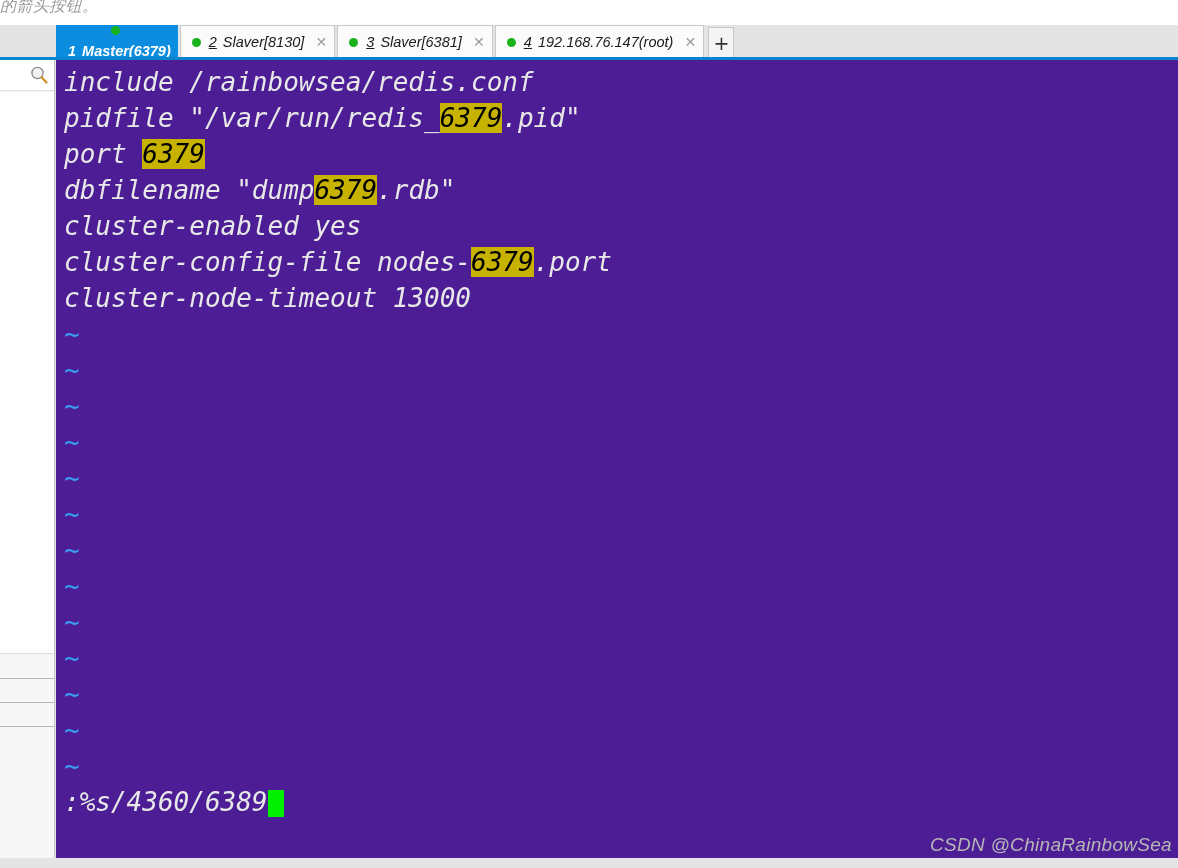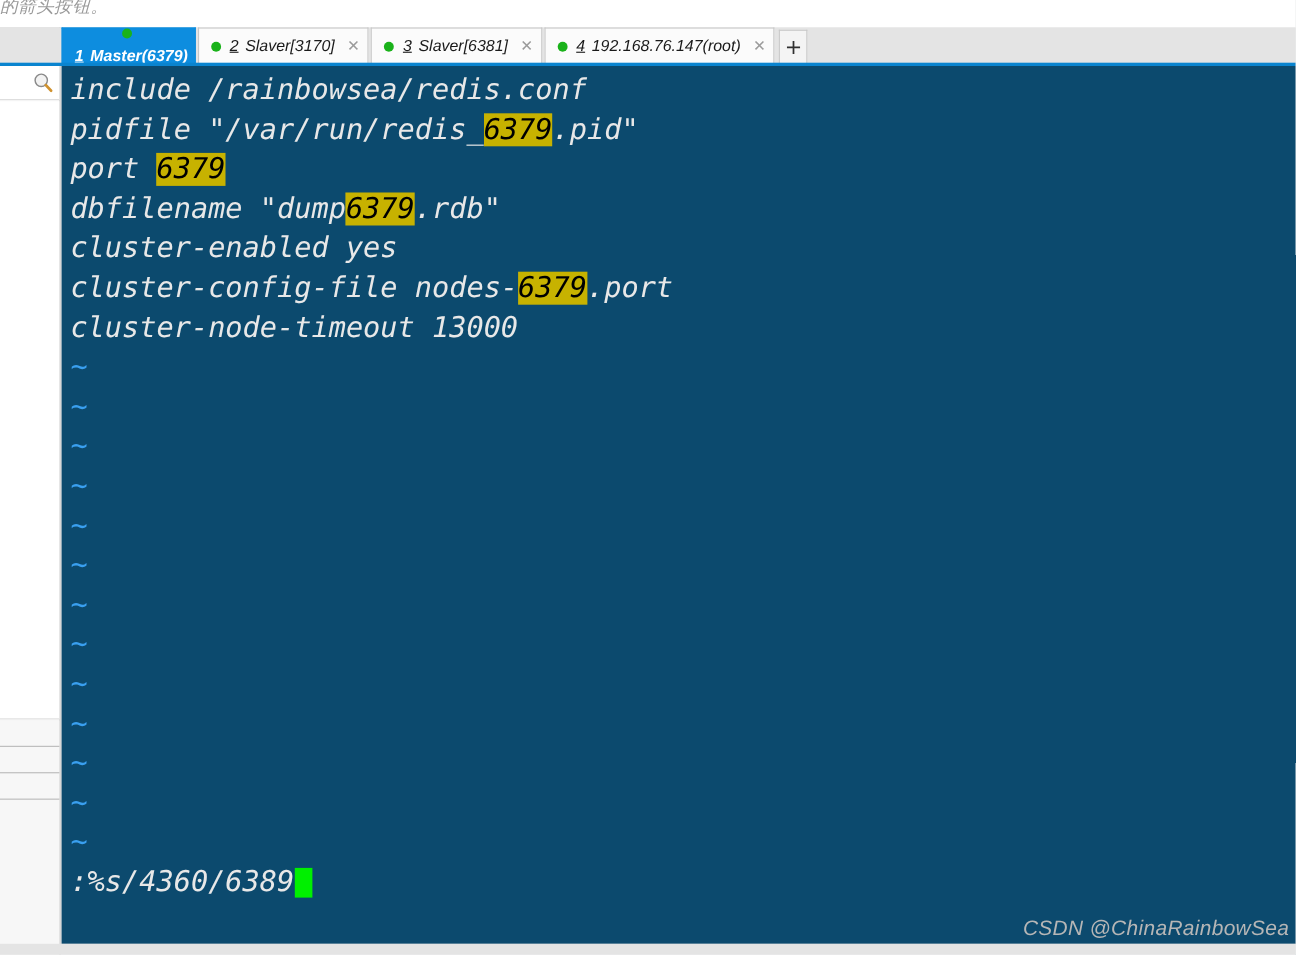--- a/index.html
+++ b/index.html
@@ -208,21 +208,21 @@
     width: 54px; height: 8px;
     background: #e4e4e4;
   }
 
   
   .terminal {
     position: absolute;
     left: 56px; top: 60px;
     width: 1122px;
     height: 798px;
-    background: #0c4a6e;
+    background: #4c1d95;
     overflow: hidden;
     padding: 0;
   }
   .term-inner {
     position: absolute;
     left: 8px; top: 4px;
     right: 0; bottom: 0;
   }
   .term-line {
     height: 36px;
@@ -286,21 +286,21 @@
   <div class="tabs-wrap">
 
     <div class="tab active">
       <span class="dot"></span>
       <span class="tab-label"><span class="tab-num">1</span><span> Master(6379)</span></span>
       <span class="tab-close">✕</span>
     </div>
 
     <div class="tab">
       <span class="dot"></span>
-      <span class="tab-label"><span class="tab-num">2</span><span> Slaver[3170]</span></span>
+      <span class="tab-label"><span class="tab-num">2</span><span> Slaver[8130]</span></span>
       <span class="tab-close">✕</span>
     </div>
 
     <div class="tab">
       <span class="dot"></span>
       <span class="tab-label"><span class="tab-num">3</span><span> Slaver[6381]</span></span>
       <span class="tab-close">✕</span>
     </div>
 
     <div class="tab">

